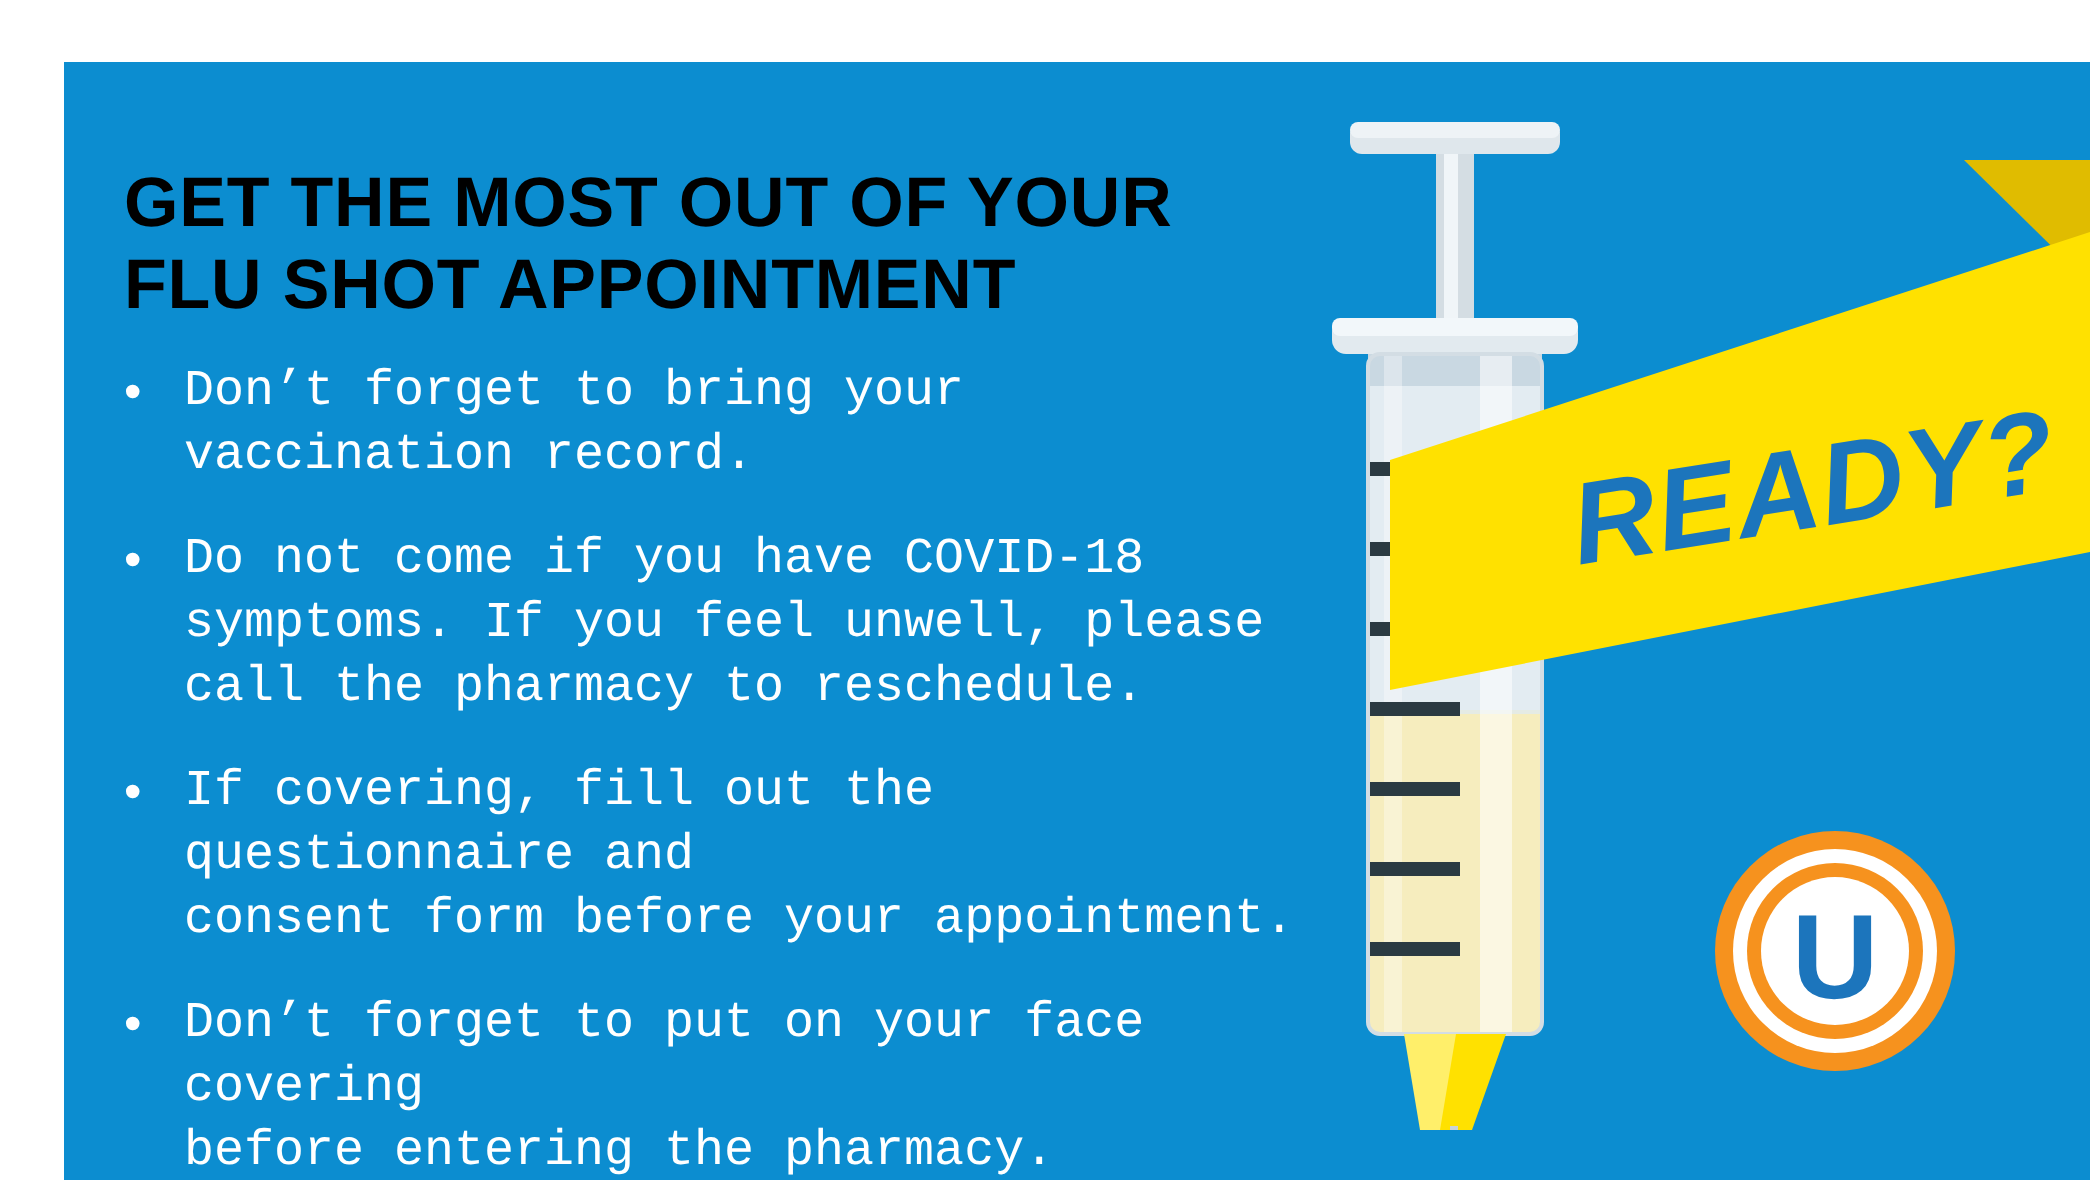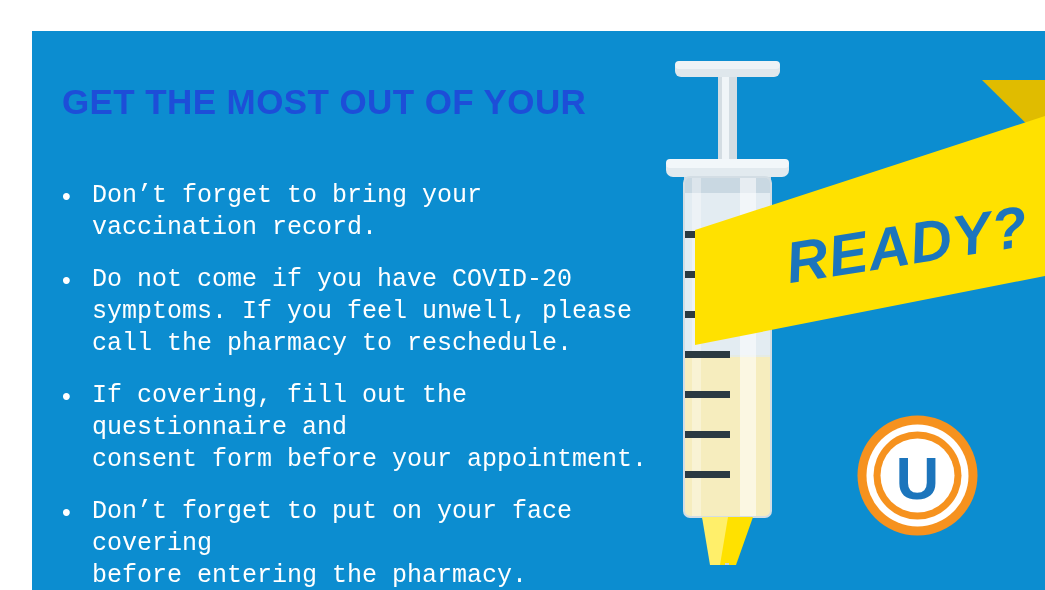--- a/index.html
+++ b/index.html
@@ -30,21 +30,21 @@
     height: 559px;
     background: #0c8dd0;
   }
 
   
   .headline {
     position: absolute;
     left: 62px;
     top: 82px;
     width: 600px;
-    color: #1d4ed8;
+    color: #000000;
     font-weight: bold;
     font-size: 35px;
     line-height: 1.17;
     letter-spacing: 0.4px;
   }
   .headline .line2 { display: block; }
 
   
   .bullets {
     position: absolute;
@@ -122,30 +122,31 @@
 </style>
 </head>
 <body>
 
 <div id="poster">
 
   <div class="blue-panel"></div>
 
   <div class="headline">
     <span>GET THE MOST OUT OF YOUR</span>
+    <span class="line2">FLU SHOT APPOINTMENT</span>
   </div>
 
   <div class="bullets">
     <div class="bullet-row">
       <span class="bullet-dot">•</span>
       <span class="bullet-text">Don’t forget to bring your vaccination record.</span>
     </div>
     <div class="bullet-row">
       <span class="bullet-dot">•</span>
-      <span class="bullet-text">Do not come if you have COVID-20
+      <span class="bullet-text">Do not come if you have COVID-18
 symptoms. If you feel unwell, please
 call the pharmacy to reschedule.</span>
     </div>
     <div class="bullet-row">
       <span class="bullet-dot">•</span>
       <span class="bullet-text">If covering, fill out the questionnaire and
 consent form before your appointment.</span>
     </div>
     <div class="bullet-row">
       <span class="bullet-dot">•</span>

